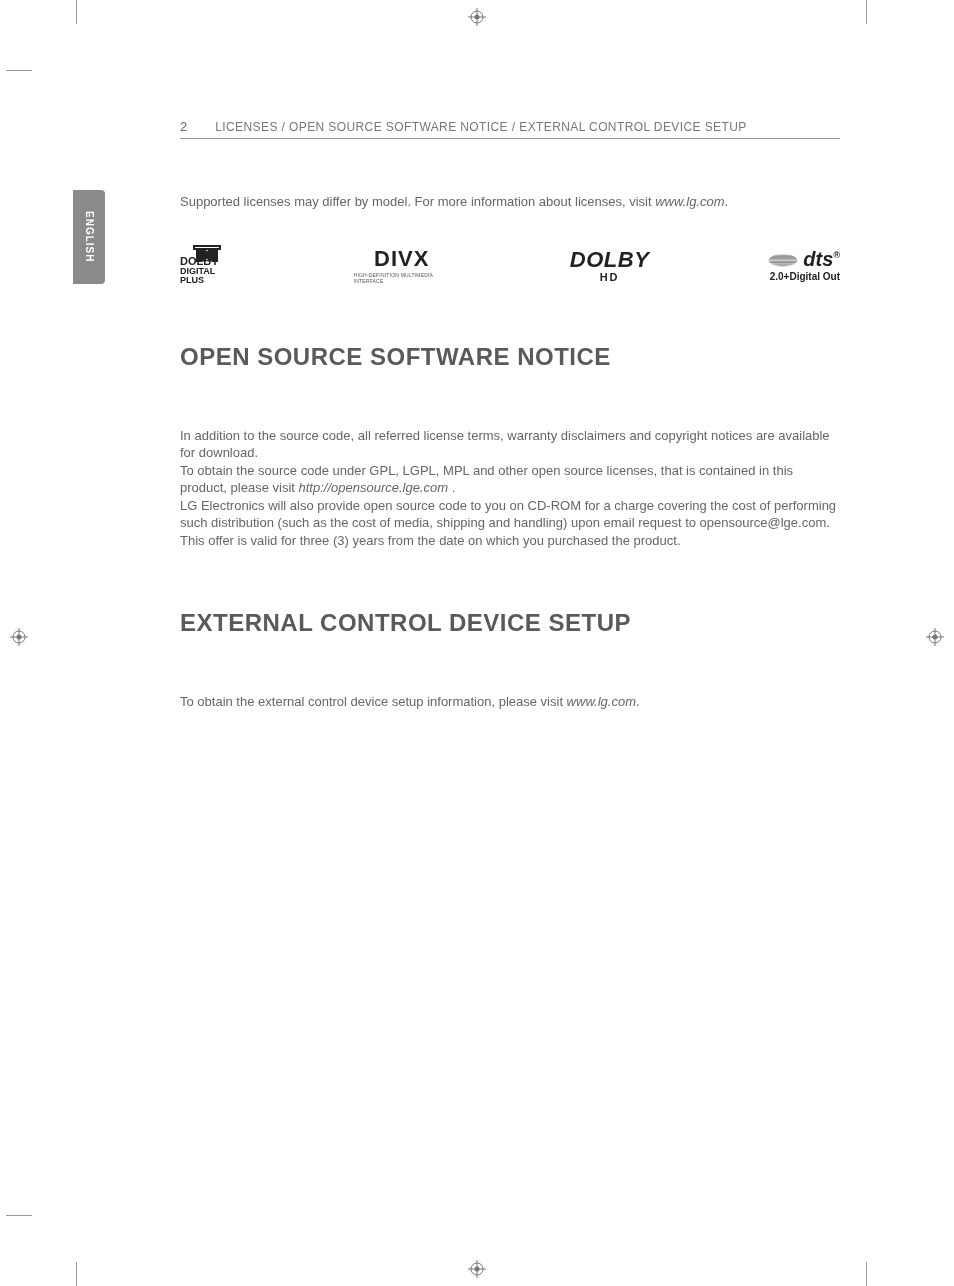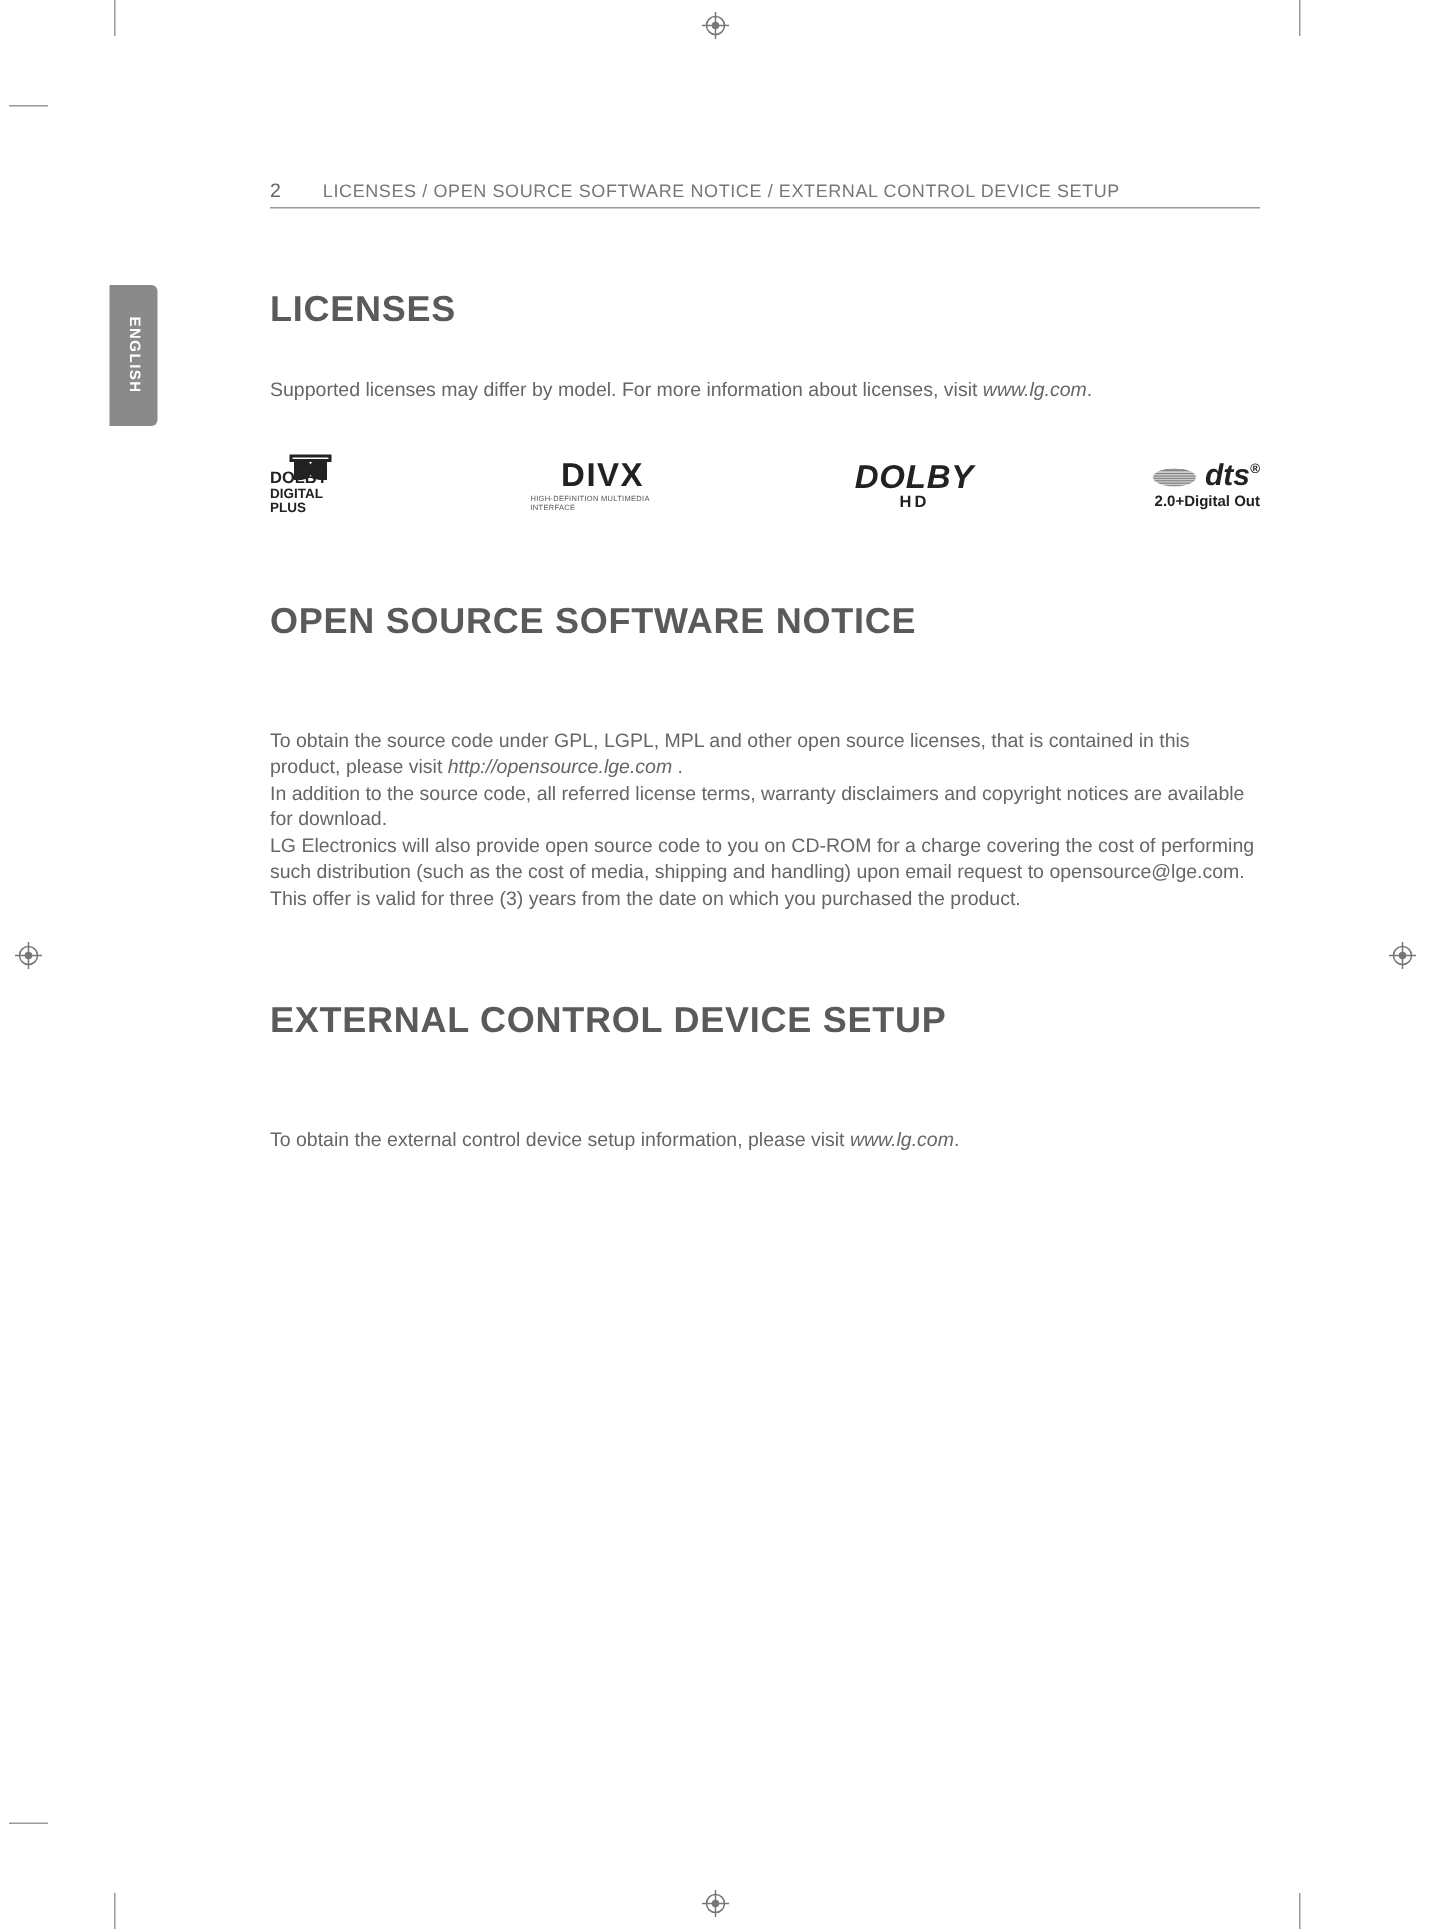--- a/index.html
+++ b/index.html
@@ -166,21 +166,20 @@
   <span>ENGLISH</span>
 </div>
 
 <div class="page">
 
   <div class="running-head">
     <span class="page-number">2</span>
     <span class="header-title">LICENSES / OPEN SOURCE SOFTWARE NOTICE / EXTERNAL CONTROL DEVICE SETUP</span>
   </div>
 
-  <h1>LICENSES</h1>
   <p class="body-text">
     <span>Supported licenses may differ by model. For more information about licenses, visit </span><span class="italic">www.lg.com</span><span>.</span>
   </p>
 
   <div class="logos">
     <div class="logo dolby">
       <span class="dolby-mark"></span>
       <span class="dolby-text">
         <span>DOLBY</span>
         <small>DIGITAL PLUS</small>
@@ -198,24 +197,24 @@
       <div class="dts-row">
         <span class="dts-disc"></span>
         <span class="dts-text"><span>dts</span><span class="dts-trade">®</span></span>
       </div>
       <div class="dts-sub">2.0+Digital Out</div>
     </div>
   </div>
 
   <h1>OPEN SOURCE SOFTWARE NOTICE</h1>
   <div style="height:26px"></div>
+  <p class="body-text">In addition to the source code, all referred license terms, warranty disclaimers and copyright notices are available for download.</p>
   <p class="body-text">
     <span>To obtain the source code under GPL, LGPL, MPL and other open source licenses, that is contained in this product, please visit </span><span class="italic">http://opensource.lge.com</span><span> .</span>
   </p>
-  <p class="body-text">In addition to the source code, all referred license terms, warranty disclaimers and copyright notices are available for download.</p>
   <p class="body-text">LG Electronics will also provide open source code to you on CD-ROM for a charge covering the cost of performing such distribution (such as the cost of media, shipping and handling) upon email request to opensource@lge.com. This offer is valid for three (3) years from the date on which you purchased the product.</p>
 
   <div class="section2-gap"></div>
 
   <h1>EXTERNAL CONTROL DEVICE SETUP</h1>
   <div style="height:26px"></div>
   <p class="body-text">
     <span>To obtain the external control device setup information, please visit </span><span class="italic">www.lg.com</span><span>.</span>
   </p>
 

